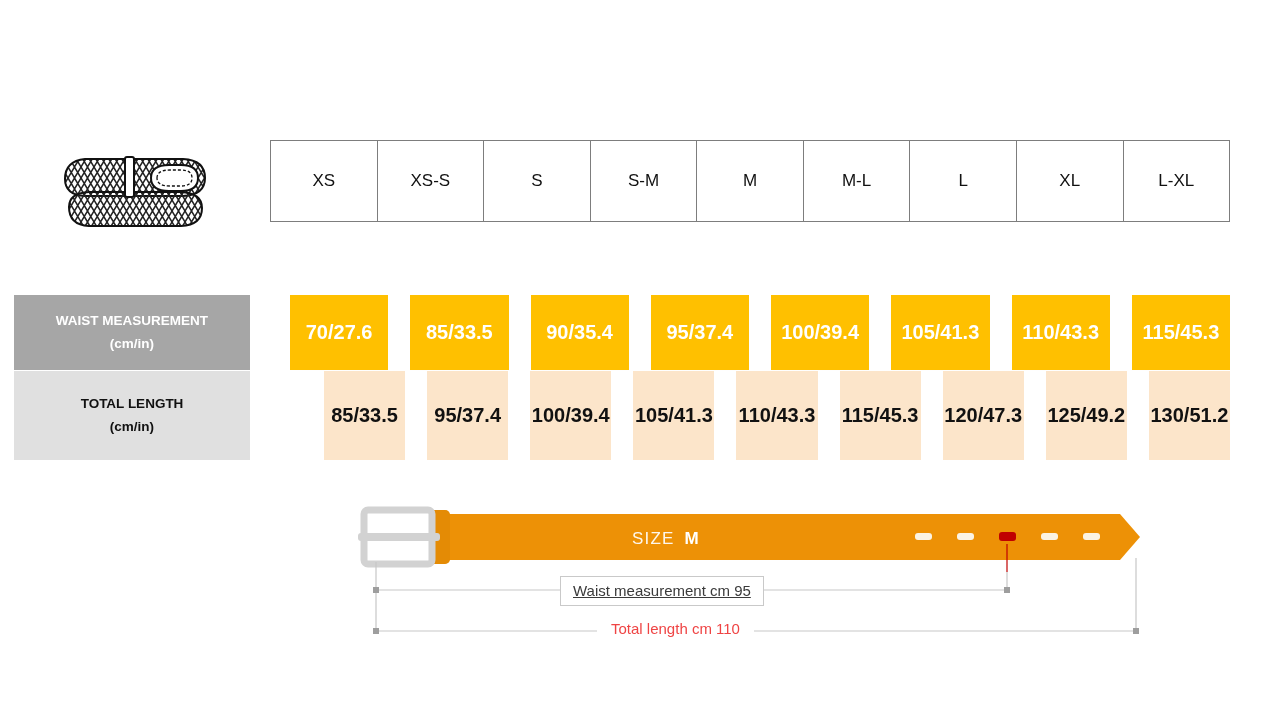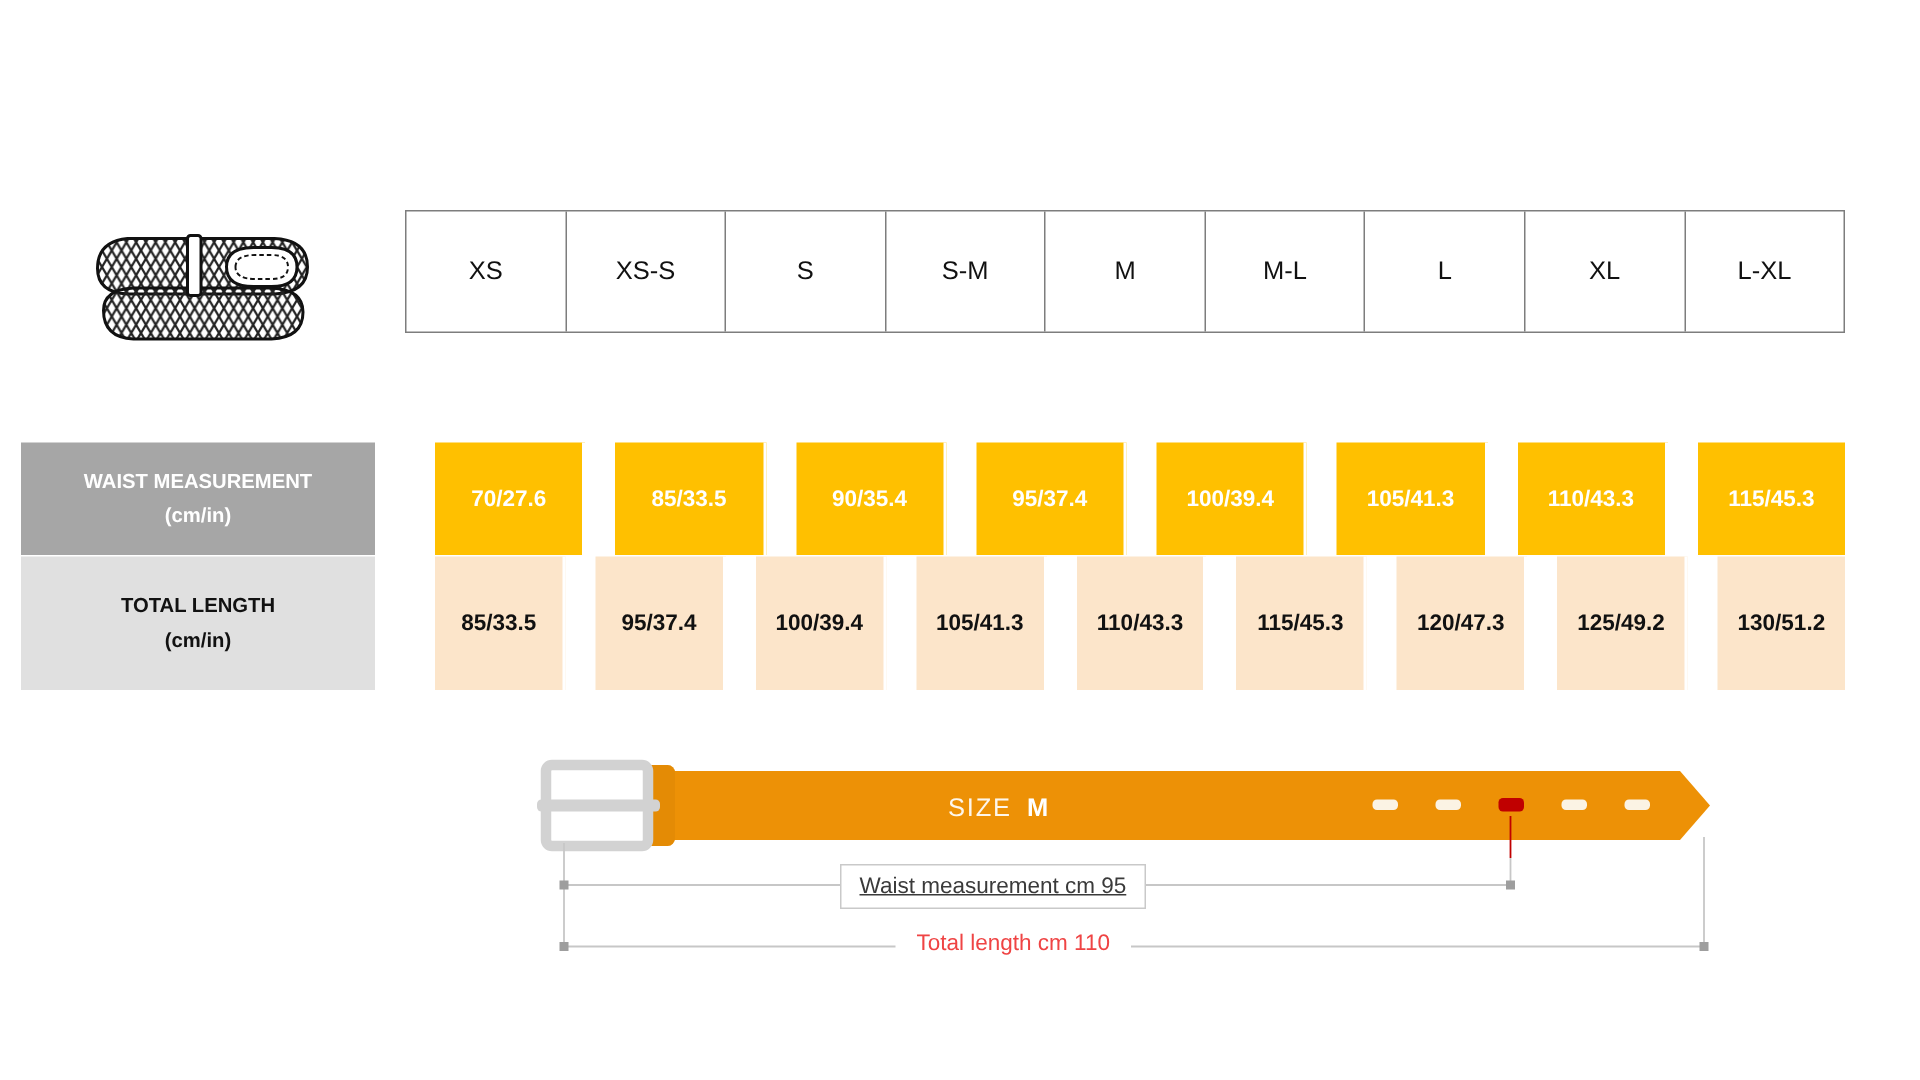--- a/index.html
+++ b/index.html
@@ -51,21 +51,21 @@
 
   
   .meas-row {
     position: absolute;
     left: 14px;
     display: flex;
     width: 1216px;
     box-sizing: border-box;
   }
   #row-waist { top: 295px; height: 75px; }
-  #row-total { top: 371px; height: 89px; }
+  #row-total { top: 371px; height: 89px; gap: 17px; }
 
   .row-label {
     width: 236px;
     display: flex;
     flex-direction: column;
     align-items: center;
     justify-content: center;
     text-align: center;
     font-weight: bold;
     font-size: 13.5px;
@@ -82,21 +82,21 @@
     flex: 1 1 auto;
     display: flex;
     box-sizing: border-box;
   }
   .value-cell {
     flex: 1 1 0;
     display: flex;
     align-items: center;
     justify-content: center;
     font-weight: bold;
-    font-size: 15px;
+    font-size: 20px;
     border-right: 2px solid #ffffff;
     box-sizing: border-box;
     margin-left: 20px;
   }
   .value-cell:last-child { border-right: none; }
   #row-waist .value-cell { background: #ffc000; color: #ffffff; }
   #row-total .value-cell { background: #fce5ca; color: #111111; }
 
   
   #belt-diagram {

